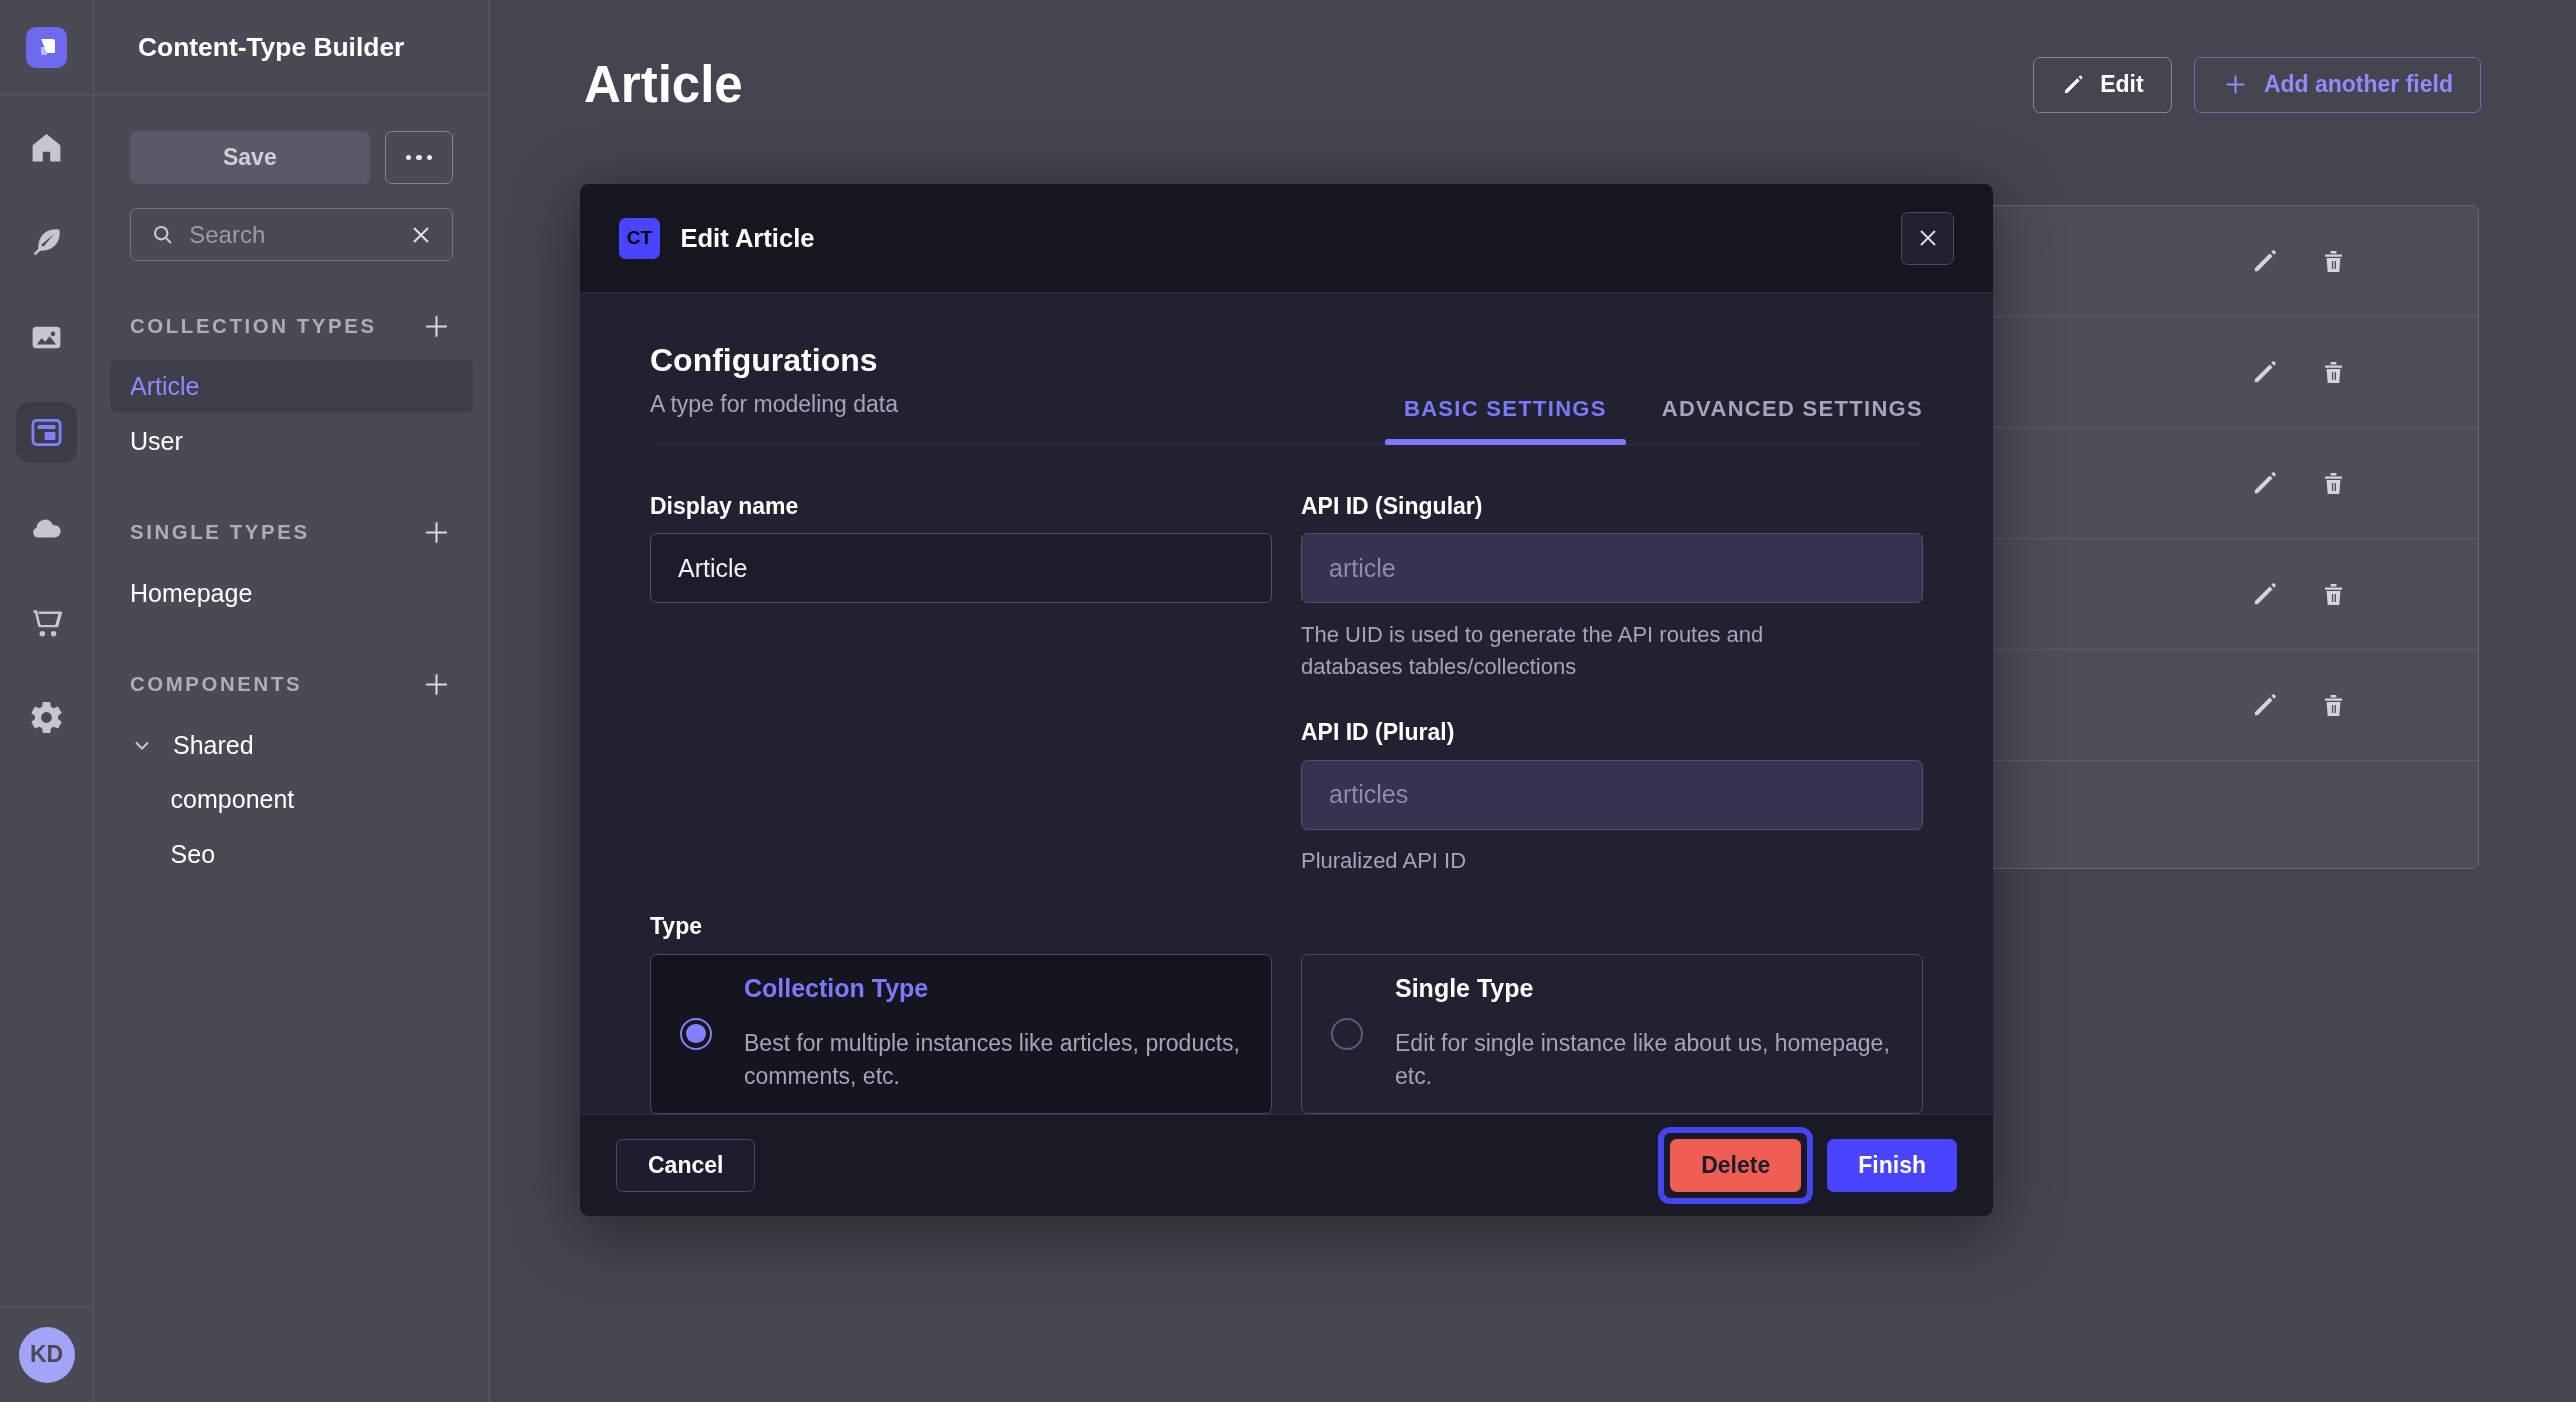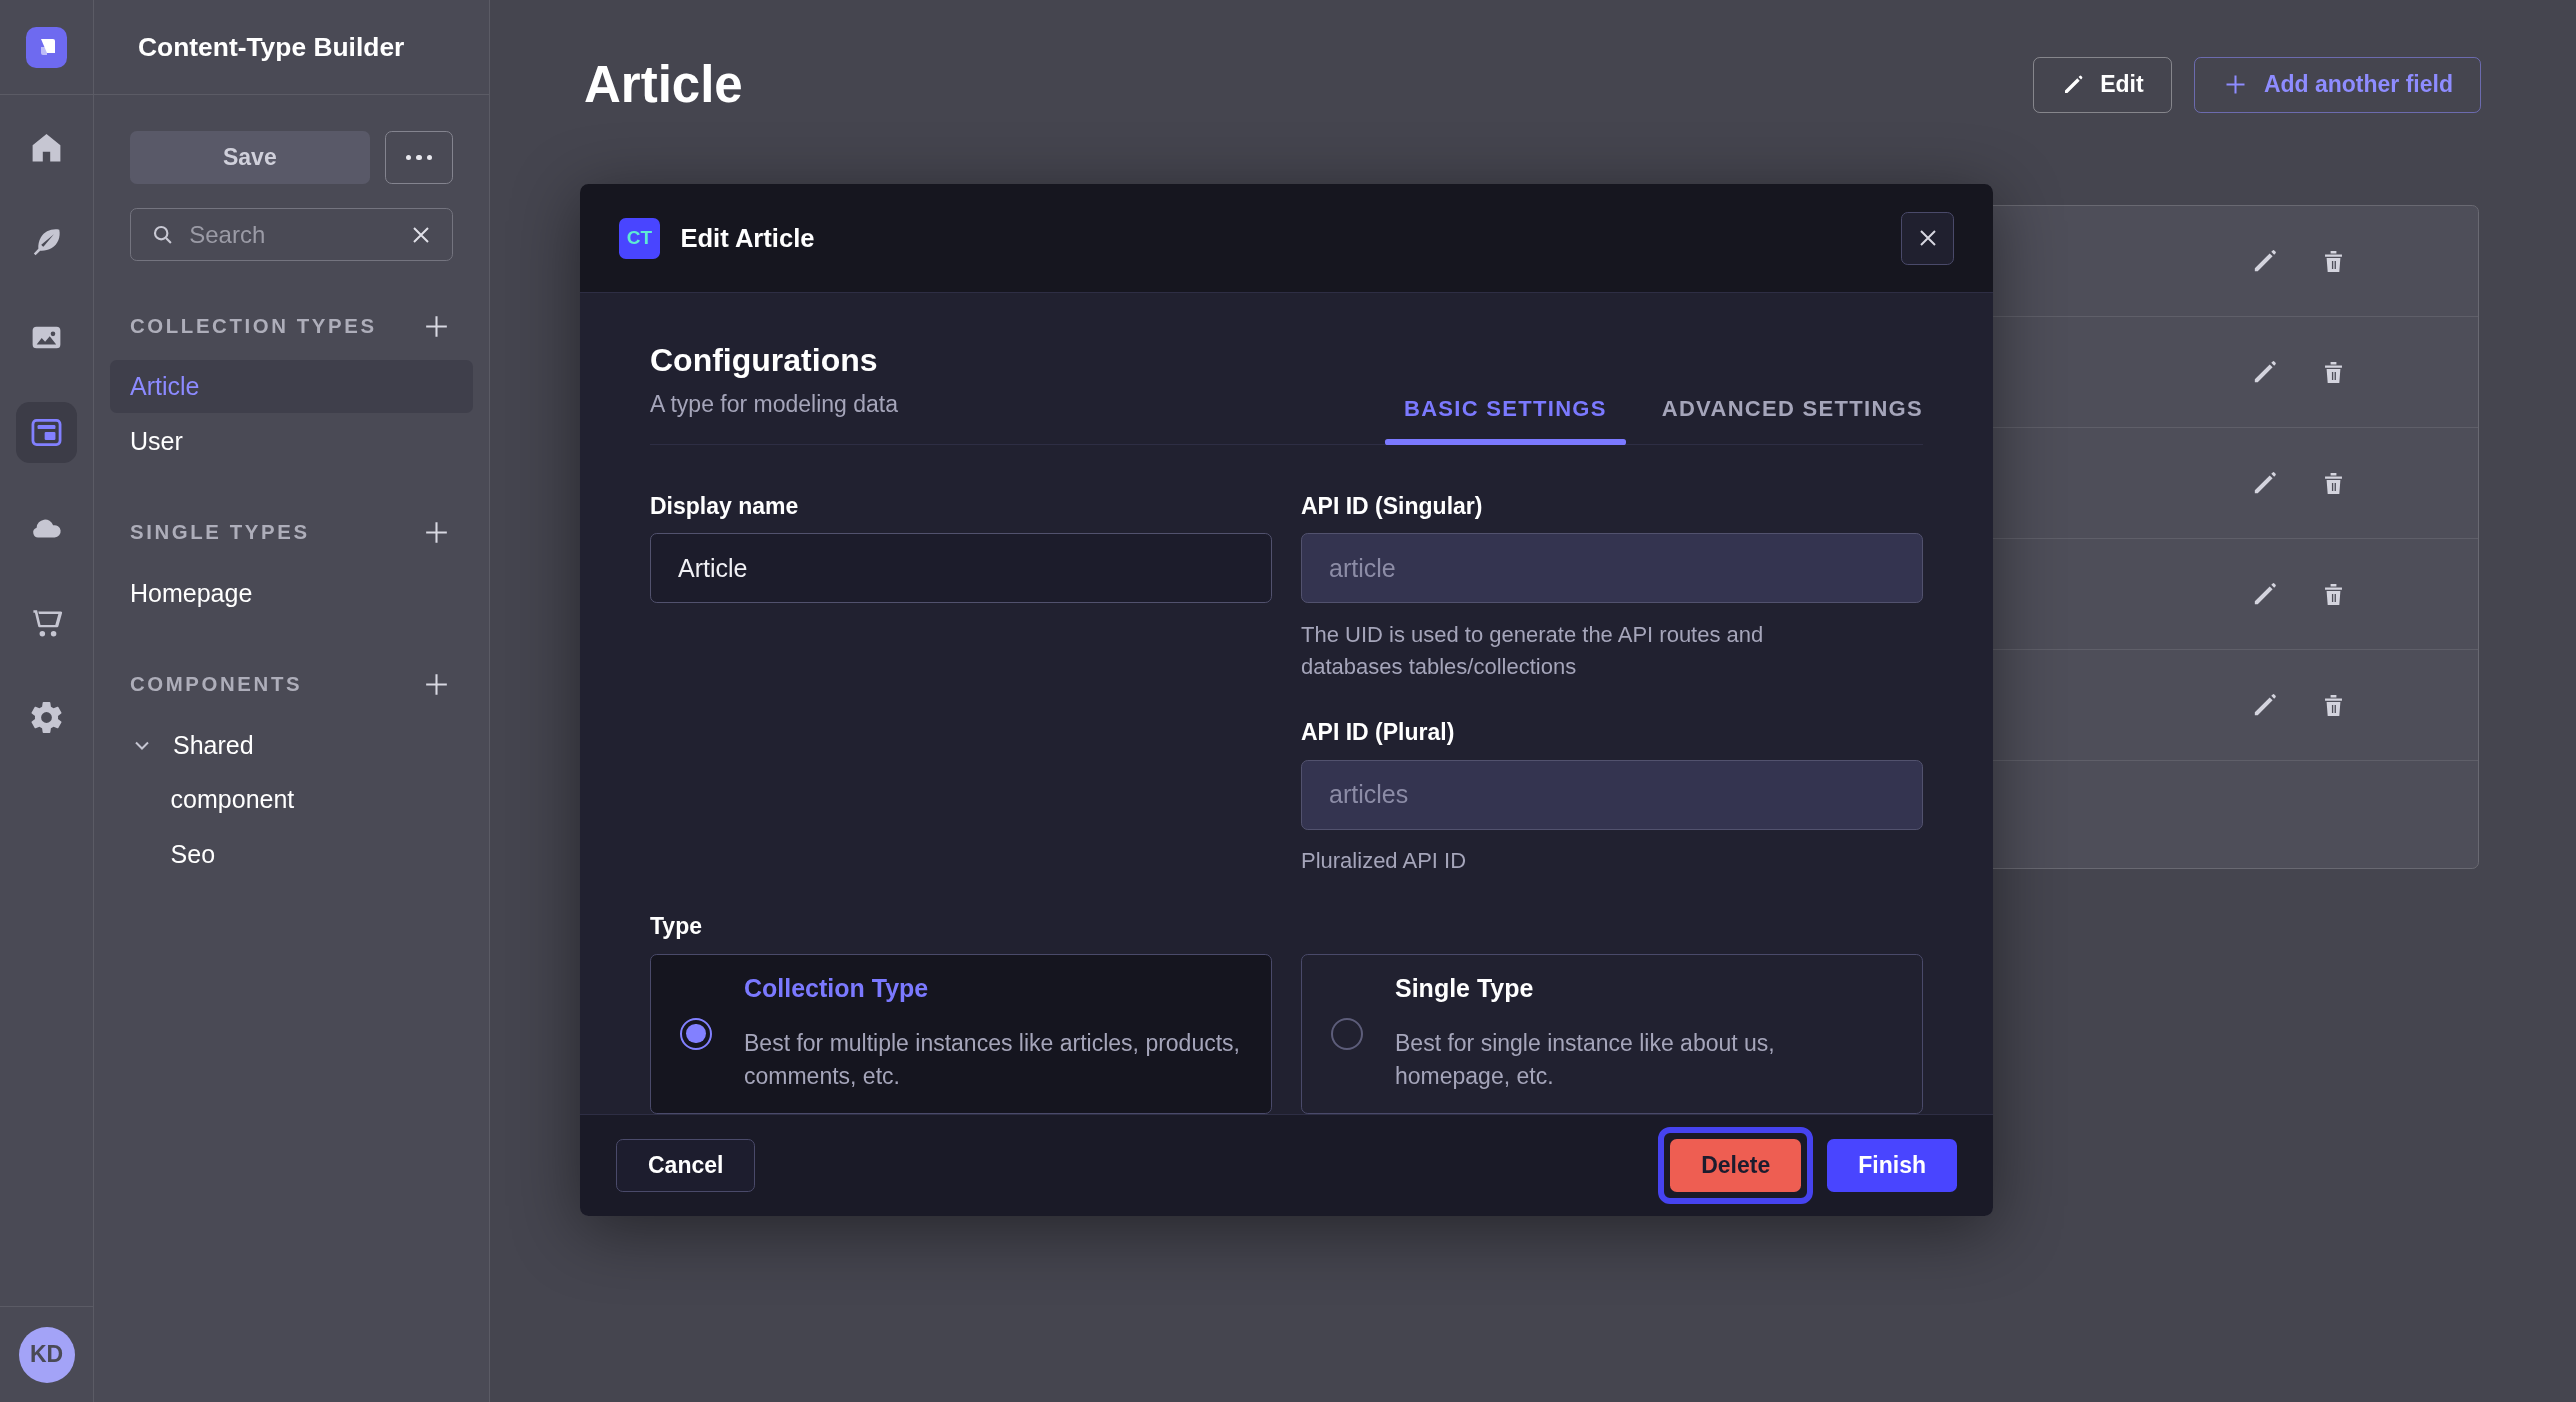--- a/index.html
+++ b/index.html
@@ -134,21 +134,21 @@
     border-radius:8.5px; overflow:hidden; z-index:10;
     display:flex; flex-direction:column;
     box-shadow:0 13.6px 68px rgba(0,0,0,0.45);
   }
   .modal-header {
     height:111px; background:#16161f; border-bottom:0.9px solid #2e2e44;
     display:flex; align-items:center; padding:0 39px;
   }
   .ct-badge {
     width:41px; height:41px; border-radius:6.8px; background:#4945ff;
-    color:#5eead4; font-weight:bold; font-size:19px;
+    color:#000000; font-weight:bold; font-size:19px;
     display:flex; align-items:center; justify-content:center;
   }
   .modal-title { margin-left:20.4px; font-size:25.6px; font-weight:bold; color:#fff; }
   .close-btn {
     margin-left:auto; width:53px; height:53px; border-radius:6.8px;
     background:#20202f; border:0.9px solid #4a4a6a; color:#d6d6e0; cursor:pointer;
     display:flex; align-items:center; justify-content:center;
   }
   .modal-body { flex:1; background:#212130; padding:49px 70px 0 70px; }
 
@@ -480,21 +480,21 @@
             <span class="radio sel"></span>
             <span>
               <h3>Collection Type</h3>
               <p>Best for multiple instances like articles, products, comments, etc.</p>
             </span>
           </div>
           <div class="tcard">
             <span class="radio"></span>
             <span>
               <h3>Single Type</h3>
-              <p>Best for single instance like about us, homepage, etc.</p>
+              <p>Edit for single instance like about us, homepage, etc.</p>
             </span>
           </div>
         </div>
       </div>
     </div>
 
     <footer class="modal-footer">
       <button class="btn btn-cancel">Cancel</button>
       <div class="footer-right">
         <div class="hl">

